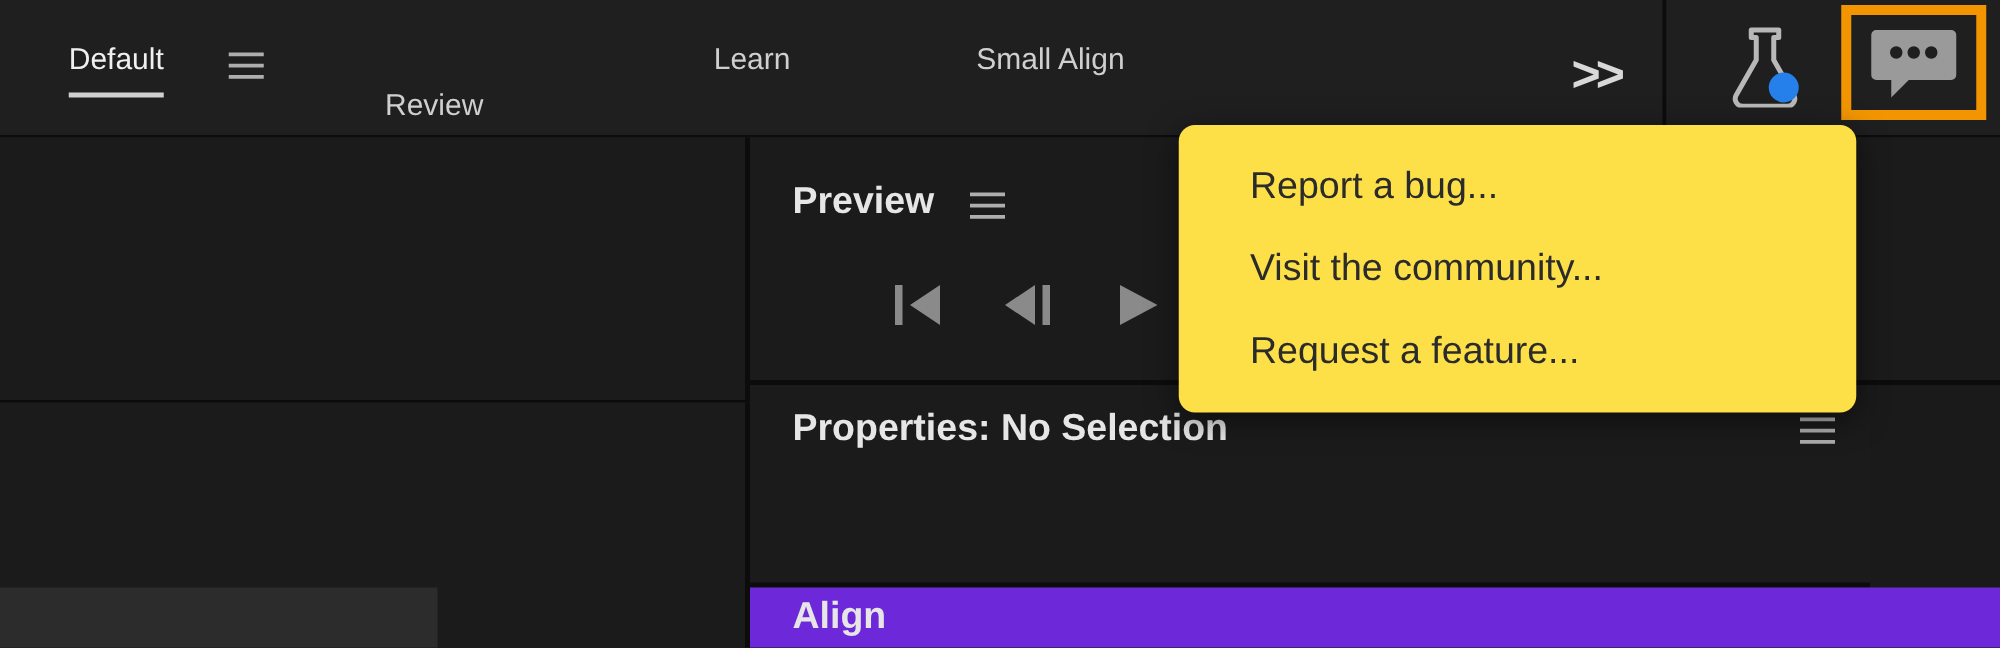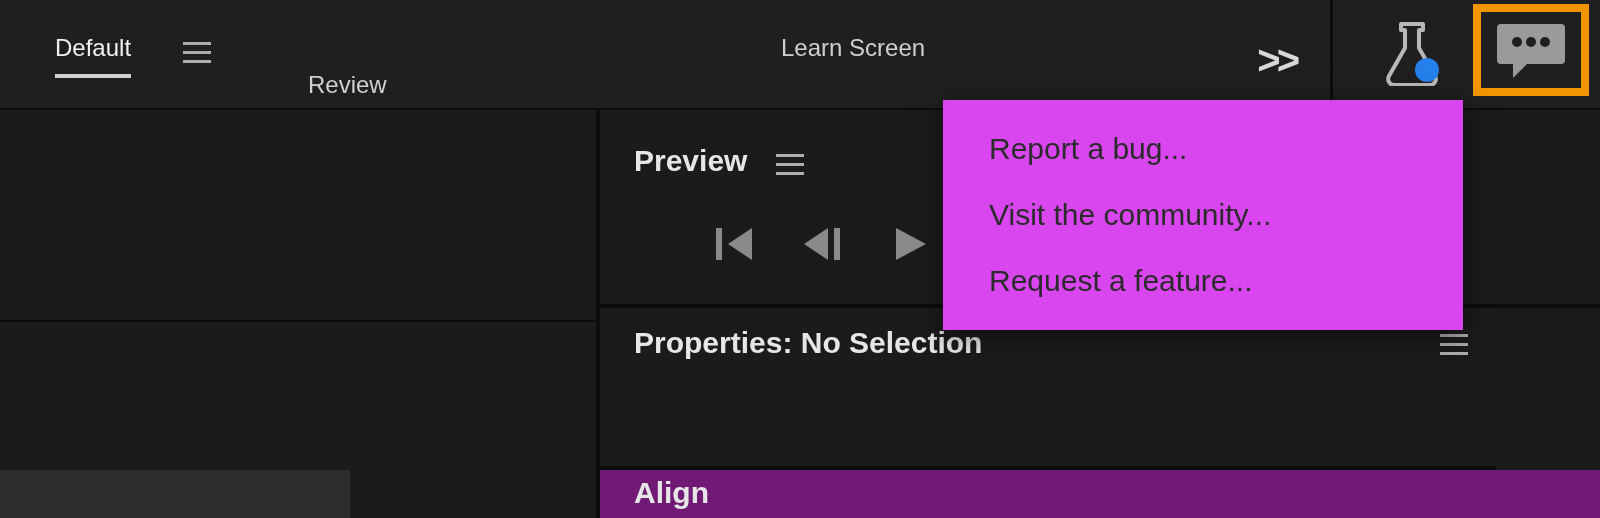--- a/index.html
+++ b/index.html
@@ -183,33 +183,34 @@
     position: absolute;
     right: 28px; top: 26px;
     cursor: pointer;
   }
 
   .panel-align {
     position: absolute;
     left: 600px; top: 470px;
     width: 1000px;
     height: 48px;
-    background: #701a75;
+    background: #6d28d9;
   }
 
   
   .dropdown {
     position: absolute;
     left: 943px; top: 100px;
     width: 520px;
-    background: #d946ef;
+    background: #fde047;
     color: #2b2b2b;
     box-shadow: 0 6px 24px rgba(0,0,0,.5);
-    padding: 16px 0;
+    padding: 16px 11px;
     z-index: 100;
+    border-radius: 13px;
   }
   .dropdown .item {
     font-size: 30px;
     padding: 16px 46px;
     cursor: pointer;
     white-space: nowrap;
   }
 </style>
 </head>
 <body>
@@ -220,22 +221,25 @@
   </div>
   <div class="default-menu">
     <span class="hamburger">
       <span></span><span></span><span></span>
     </span>
   </div>
 
   <div class="workspace-tab tab-review">
     <span>Review</span>
   </div>
+  <div class="workspace-tab tab-learn">
+    <span>Learn</span>
+  </div>
   <div class="workspace-tab tab-small">
-    <span>Learn Screen</span>
+    <span>Small Align</span>
   </div>
 
   <div class="overflow-btn">
     <span>&gt;&gt;</span>
   </div>
 </div>
 
 <div class="right-strip">
   <div class="beaker">
     <svg width="62" height="66" viewBox="0 0 62 66">

